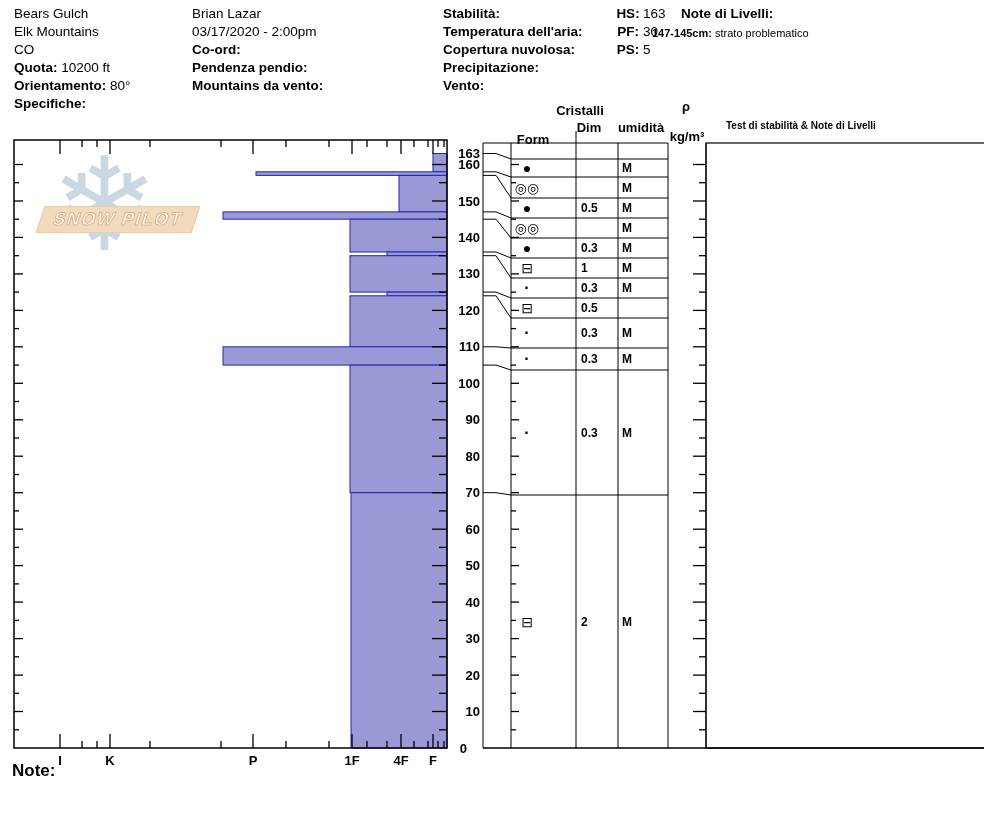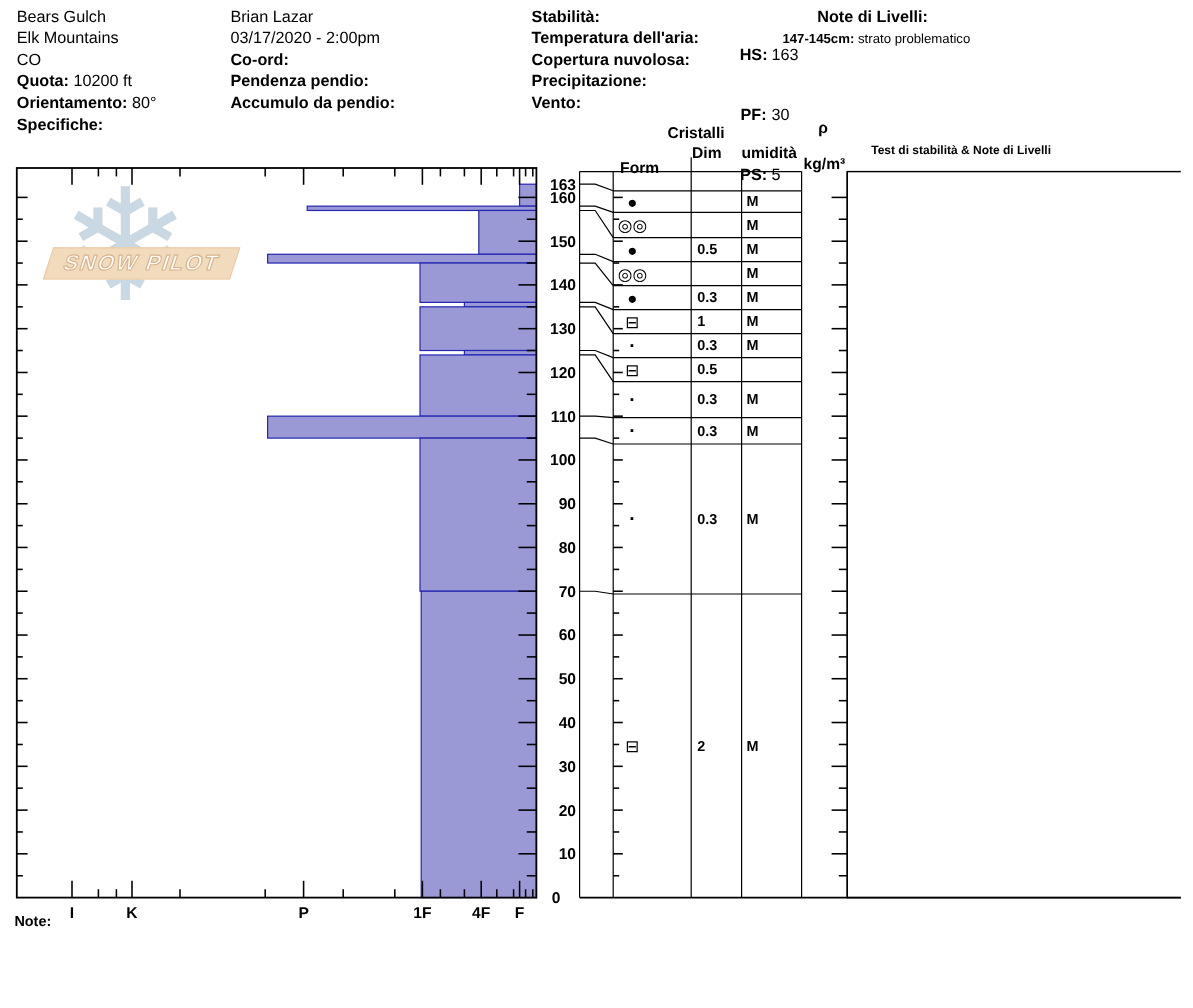--- a/index.html
+++ b/index.html
@@ -1,24 +1,24 @@
 <!DOCTYPE html>
 <html><head>
 <meta charset="utf-8">
 <style>
   html,body{margin:0;padding:0;background:#fff;}
   .page{position:relative;width:984px;height:840px;background:#fff;overflow:hidden;
         font-family:"Liberation Sans", sans-serif;color:#000;}
   .hdr{position:absolute;font-size:13.5px;line-height:18px;white-space:nowrap;}
-  .hdr b{font-weight:bold;margin-top:32px;}
+  .hdr b{font-weight:bold;}
   .mlbl{display:inline-block;min-width:30px;font-weight:bold;text-align:center;}
   .small-note{font-size:11px;}
   .thdr{position:absolute;font-size:13px;font-weight:bold;white-space:nowrap;transform:translateX(-50%);}
   .thdr-left{position:absolute;font-size:10px;font-weight:bold;white-space:nowrap;}
-  .note-footer{position:absolute;left:12px;top:761px;font-size:12px;font-weight:bold;}
+  .note-footer{position:absolute;left:12px;top:761px;font-size:17px;font-weight:bold;}
   .flake{position:absolute;left:50px;top:140px;font-size:130px;line-height:1;color:#c9d8e2;
          user-select:none;}
   .band{position:absolute;left:40px;top:206px;width:154px;height:25px;background:#f2dabc;
         border:1px solid #e9cda8;transform:skewX(-18deg);display:flex;align-items:center;
         justify-content:center;}
   .word{font-weight:bold;font-size:18px;letter-spacing:1.5px;color:#ffffff;
         -webkit-text-stroke:1px #d8b58c;white-space:nowrap;}
   svg{position:absolute;left:0;top:0;}
   svg text{font-family:"Liberation Sans", sans-serif;}
   .bar{fill:#9a99d6;stroke:#2525b0;stroke-width:1;}
@@ -46,21 +46,21 @@
     <div><b>Quota:</b> <span>10200 ft</span></div>
     <div><b>Orientamento:</b> <span>80°</span></div>
     <div><b>Specifiche:</b></div>
   </div>
 
   <div class="hdr" style="left:192px;top:5px">
     <div>Brian Lazar</div>
     <div>03/17/2020 - 2:00pm</div>
     <div><b>Co-ord:</b></div>
     <div><b>Pendenza pendio:</b></div>
-    <div><b>Accumulo da pendio:</b></div>
+    <div><b>Mountains da vento:</b></div>
   </div>
 
   <div class="hdr" style="left:443px;top:5px">
     <div><b>Stabilità:</b></div>
     <div><b>Temperatura dell'aria:</b></div>
     <div><b>Copertura nuvolosa:</b></div>
     <div><b>Precipitazione:</b></div>
     <div><b>Vento:</b></div>
   </div>
 

